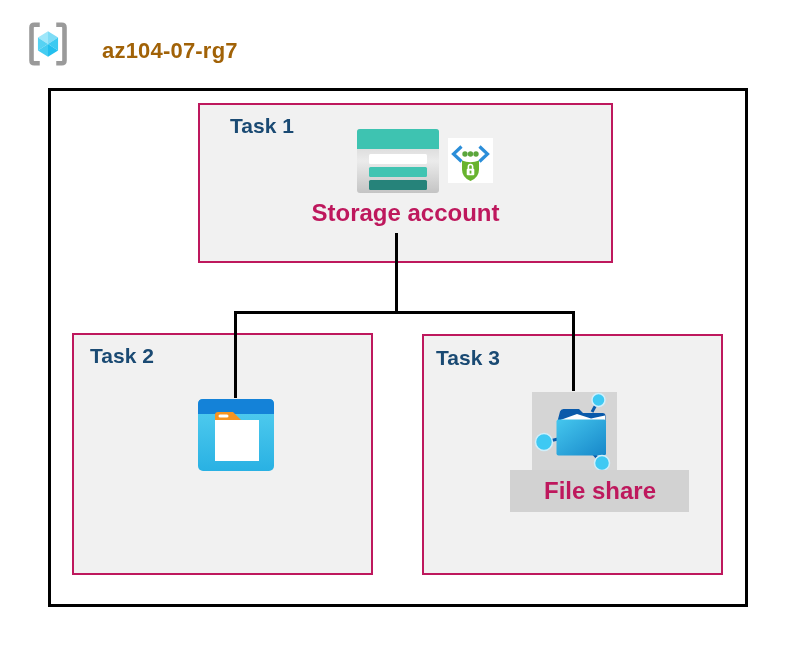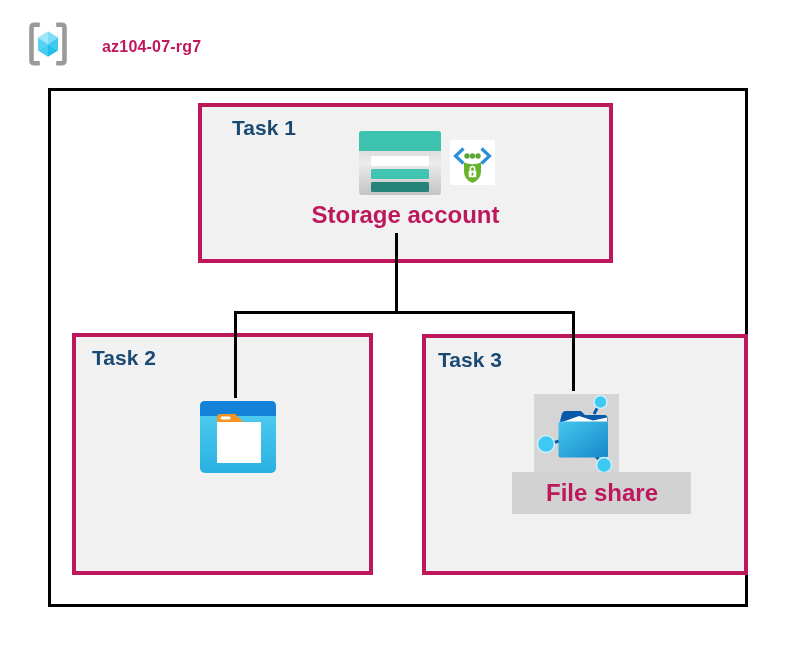--- a/index.html
+++ b/index.html
@@ -4,35 +4,35 @@
 <style>
   * { margin:0; padding:0; box-sizing:border-box; }
   html,body { background:#ffffff; }
   .page {
     position:relative; width:788px; height:647px; background:#ffffff;
     font-family:"Liberation Sans", sans-serif; overflow:hidden;
   }
   
   .rg-icon { position:absolute; left:26px; top:21px; width:44px; height:46px; }
   .rg-title {
-    position:absolute; left:102px; top:38px; font-size:16px; font-weight:700; color:#be185d;
+    position:absolute; left:102px; top:38px; font-size:22px; font-weight:700; color:#a16207;
     letter-spacing:0.2px;
   }
   
   .outer-box {
     position:absolute; left:48px; top:88px; width:700px; height:519px;
     border:3px solid #000000; background:#ffffff;
   }
   
   .task-box {
-    position:absolute; border:4px solid #be185d; background:#f1f1f1;
+    position:absolute; border:2px solid #be185d; background:#f1f1f1;
   }
   .task1 { left:198px; top:103px; width:415px; height:160px; }
   .task2 { left:72px;  top:333px; width:301px; height:242px;text-decoration:underline; }
-  .task3 { left:422px; top:334px; width:326px; height:241px; }
+  .task3 { left:422px; top:334px; width:301px; height:241px; }
   .task-label {
     position:absolute; font-size:21px; font-weight:700; color:#1a4a73;
   }
   .task1 .task-label { left:30px; top:9px; }
   .task2 .task-label { left:16px; top:9px; }
   .task3 .task-label { left:12px; top:10px; }
   .resource-label {
     position:absolute; font-size:24px; font-weight:700; color:#be185d; text-align:center;
   }
   

